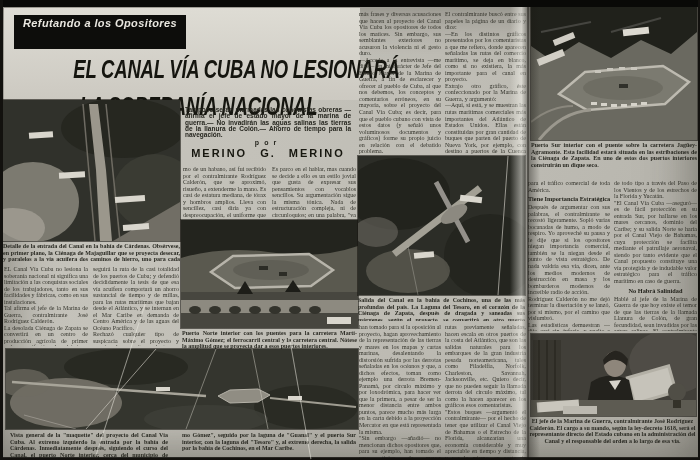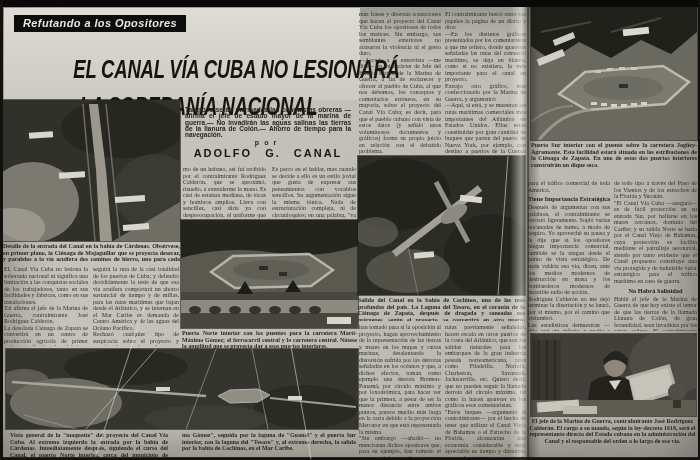--- a/index.html
+++ b/index.html
@@ -12,21 +12,21 @@
          background:linear-gradient(180deg,#dedcd4,#ccc9c1);}
   .top-edge{position:absolute;left:0;top:0;width:700px;height:7px;background:#090907;}
   .left-edge{position:absolute;left:0;top:0;width:3px;height:460px;background:#12110e;}
   .right-edge{position:absolute;right:0;top:0;width:2px;height:460px;background:#12110e;}
   .bottom-edge{position:absolute;left:0;bottom:0;width:700px;height:3px;background:#14130f;opacity:.85;}
   .fold{position:absolute;left:510px;top:0;width:30px;height:460px;
         background:linear-gradient(90deg,rgba(0,0,0,0) 0%,rgba(248,247,240,.5) 38%,rgba(25,24,19,.42) 62%,rgba(0,0,0,0) 100%);}
   .fold-line{position:absolute;left:527px;top:0;width:2px;height:460px;background:rgba(28,27,22,.45);}
 
   .kicker{position:absolute;left:14px;top:15px;background:#0d0d0b;color:#e9e7e0;
-          padding:2px 9px 3px 9px;font:italic 700 11px/1.1 "Liberation Sans",sans-serif;letter-spacing:.4px;}
+          padding:2px 9px 20px 9px;font:italic 700 11px/1.1 "Liberation Sans",sans-serif;letter-spacing:.4px;}
   .headline{position:absolute;left:0;top:33px;width:366px;margin:16px;text-align:center;color:#15150f;}
   .headline .hl{display:inline-block;transform:scaleX(.74);transform-origin:center;
           white-space:nowrap;font:italic 700 25px/1.04 "Liberation Sans",sans-serif;letter-spacing:-.3px;}
   .subhead{position:absolute;left:146px;top:94px;width:210px;white-space:nowrap;
           font:italic 700 8px/1 "Liberation Sans",sans-serif;color:#20201a;}
   .deck{position:absolute;left:185px;top:107px;width:166px;
           font:700 6.5px/1 "Liberation Sans",sans-serif;color:#26261f;text-align:justify;line-height:6.3px;}
   .por{position:absolute;left:185px;top:139px;width:166px;text-align:center;
           font:700 7px/1 "Liberation Sans",sans-serif;letter-spacing:5px;color:#26261f;}
   .byline{position:absolute;left:182px;top:147px;width:172px;text-align:center;white-space:nowrap;
@@ -54,21 +54,21 @@
 
   <div class="kicker">
     <span>Refutando a los Opositores</span>
   </div>
   <h1 class="headline">
     <span class="hl">EL CANAL VÍA CUBA NO LESIONARÁ</span><br>
     <span class="hl">LA SOBERANÍA NACIONAL</span>
   </h1>
   <div class="deck">Tampoco serán mermadas las conquistas obreras —afirma el jefe de estado mayor de la marina de guerra.— No invadirán las aguas salinas las tierras de la llanura de Colón.— Ahorro de tiempo para la navegación.</div>
   <div class="por">por</div>
-  <div class="byline">ADOLFO G. CANAL</div>
+  <div class="byline">MERINO G. MERINO</div>
 
   <div class="photo" style="left:3px;top:100px;width:177px;height:141px;">
     <svg width="177" height="141" viewBox="0 0 177 141">
       <rect width="177" height="141" fill="#30312b"></rect>
       <ellipse cx="120" cy="28" rx="62" ry="30" fill="#262720"></ellipse>
       <ellipse cx="152" cy="92" rx="42" ry="38" fill="#3a3b33"></ellipse>
       <ellipse cx="30" cy="102" rx="46" ry="40" fill="#8a877d" opacity=".85"></ellipse>
       <ellipse cx="10" cy="128" rx="32" ry="20" fill="#a29f95" opacity=".8"></ellipse>
       <path d="M110 141 L177 102 L177 141 Z" fill="#716e65"></path>
       <path d="M80 4 L92 141" stroke="#6e6b62" stroke-width="1.5" fill="none"></path>

